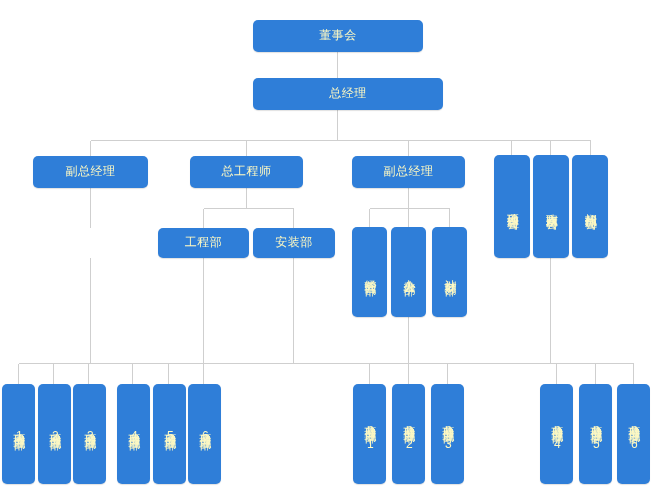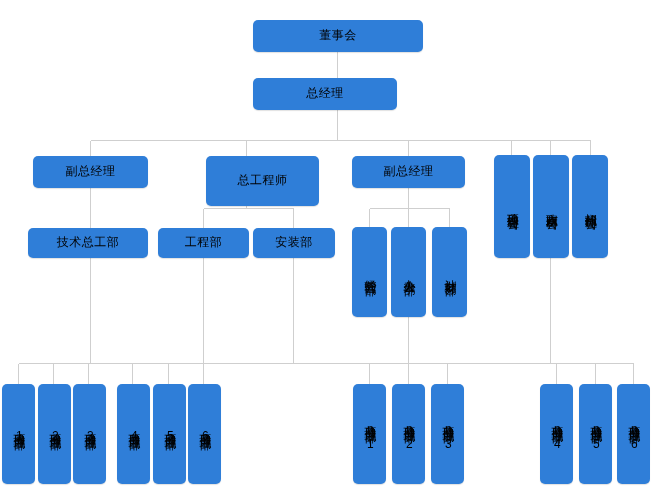--- a/index.html
+++ b/index.html
@@ -20,21 +20,21 @@
     left: 0;
     top: 0;
     width: 652px;
     height: 492px;
     pointer-events: none;
   }
   .node {
     position: absolute;
     box-sizing: border-box;
     background: #2f7ed8;
-    color: #000000;
+    color: #fef9c3;
     border-radius: 5px;
     display: flex;
     align-items: center;
     justify-content: center;
     text-align: center;
     font-size: 12px;
     line-height: 1.15;
     letter-spacing: 0.5px;
     box-shadow: 0 1px 1px rgba(0,0,0,0.12);
     overflow: hidden;
@@ -104,47 +104,44 @@
       <line x1="556.5" y1="363.5" x2="556.5" y2="384"></line>
       <line x1="595.5" y1="363.5" x2="595.5" y2="384"></line>
       <line x1="633.5" y1="363.5" x2="633.5" y2="384"></line>
     </g>
   </svg>
 
   <div class="node" style="left:253px; top:20px; width:170px; height:32px;">
     <span class="label">董事会</span>
   </div>
 
-  <div class="node" style="left:253px; top:78px; width:144px; height:32px;">
+  <div class="node" style="left:253px; top:78px; width:190px; height:32px;">
     <span class="label">总经理</span>
   </div>
 
   <div class="node" style="left:33px; top:156px; width:115px; height:32px;">
     <span class="label">副总经理</span>
   </div>
-  <div class="node" style="left:206px; top:156px; width:113px; height:50px;">
+  <div class="node" style="left:190px; top:156px; width:113px; height:32px;">
     <span class="label">总工程师</span>
   </div>
   <div class="node" style="left:352px; top:156px; width:113px; height:32px;">
     <span class="label">副总经理</span>
   </div>
 
   <div class="node vertical" style="left:494px; top:155px; width:36px; height:103px;">
     <span class="label">项目管理公司</span>
   </div>
   <div class="node vertical" style="left:533px; top:155px; width:36px; height:103px;">
     <span class="label">市政园林公司</span>
   </div>
   <div class="node vertical" style="left:572px; top:155px; width:36px; height:103px;">
     <span class="label">招标代理公司</span>
   </div>
 
-  <div class="node" style="left:28px; top:228px; width:120px; height:30px;">
-    <span class="label">技术总工部</span>
-  </div>
   <div class="node" style="left:253px; top:228px; width:82px; height:30px;">
     <span class="label">安装部</span>
   </div>
   <div class="node" style="left:158px; top:228px; width:91px; height:30px;">
     <span class="label">工程部</span>
   </div>
 
   <div class="node vertical" style="left:352px; top:227px; width:35px; height:90px;">
     <span class="label">经营合同部</span>
   </div>

